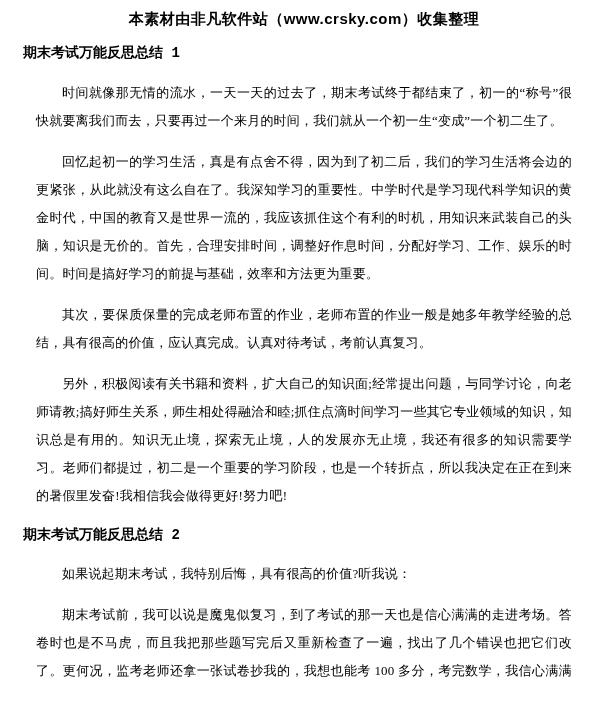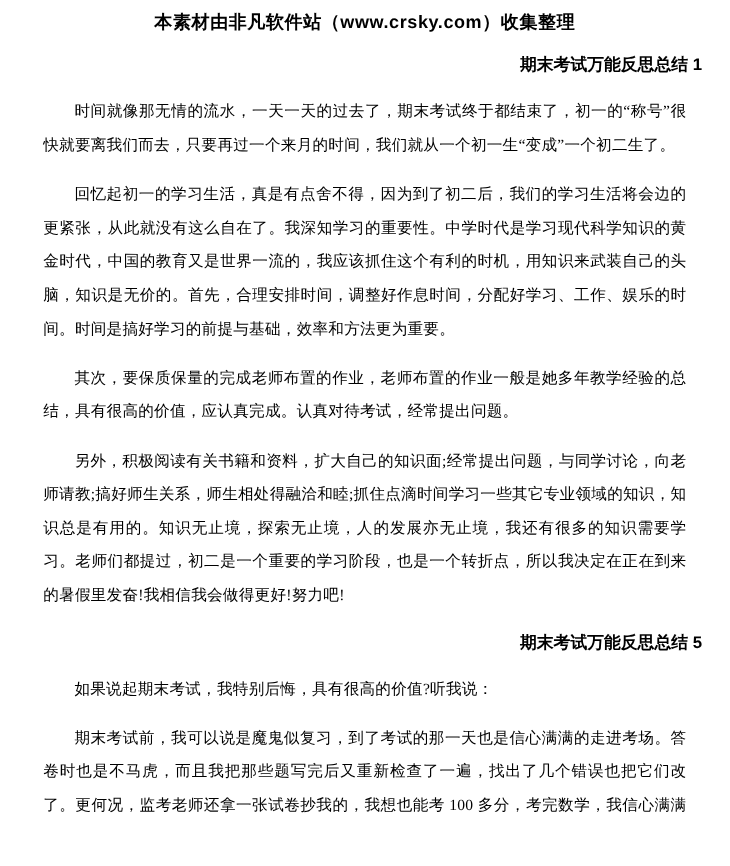--- a/index.html
+++ b/index.html
@@ -22,25 +22,25 @@
     margin: 0;
     text-align: center;
     font-size: 15px;
     line-height: 26px;
     font-weight: bold;
     font-family: "Liberation Sans", "DejaVu Sans", sans-serif;
     letter-spacing: 0.5px;
   }
   .section-heading {
     margin: 9px 0 14px 0;
-    text-align: right;
+    text-align: left;
     font-size: 14px;
     line-height: 24px;
     font-weight: bold;
-    font-family: Liberation Sans, sans-serif;
+    font-family: Liberation Mono, monospace;
   }
   .section-heading.second {
     margin: 6px 0 10px 0;
   }
   .para {
     margin: 13px;
     font-size: 13px;
     line-height: 28px;
     text-indent: 2em;
     text-align: justify;
@@ -49,19 +49,19 @@
 </style>
 </head>
 <body>
 
 <div class="page">
   <h1 class="doc-title">本素材由非凡软件站（www.crsky.com）收集整理</h1>
   <div id="doc-body">
       <h2 class="section-heading">期末考试万能反思总结 1</h2>
       <p class="para">时间就像那无情的流水，一天一天的过去了，期末考试终于都结束了，初一的“称号”很快就要离我们而去，只要再过一个来月的时间，我们就从一个初一生“变成”一个初二生了。</p>
       <p class="para">回忆起初一的学习生活，真是有点舍不得，因为到了初二后，我们的学习生活将会边的更紧张，从此就没有这么自在了。我深知学习的重要性。中学时代是学习现代科学知识的黄金时代，中国的教育又是世界一流的，我应该抓住这个有利的时机，用知识来武装自己的头脑，知识是无价的。首先，合理安排时间，调整好作息时间，分配好学习、工作、娱乐的时间。时间是搞好学习的前提与基础，效率和方法更为重要。</p>
-      <p class="para">其次，要保质保量的完成老师布置的作业，老师布置的作业一般是她多年教学经验的总结，具有很高的价值，应认真完成。认真对待考试，经常提出问题。</p>
+      <p class="para">其次，要保质保量的完成老师布置的作业，老师布置的作业一般是她多年教学经验的总结，具有很高的价值，应认真完成。认真对待考试，考前认真复习。</p>
       <p class="para">另外，积极阅读有关书籍和资料，扩大自己的知识面;经常提出问题，与同学讨论，向老师请教;搞好师生关系，师生相处得融洽和睦;抓住点滴时间学习一些其它专业领域的知识，知识总是有用的。知识无止境，探索无止境，人的发展亦无止境，我还有很多的知识需要学习。老师们都提过，初二是一个重要的学习阶段，也是一个转折点，所以我决定在正在到来的暑假里发奋!我相信我会做得更好!努力吧!</p>
-      <h2 class="section-heading second">期末考试万能反思总结 5</h2>
+      <h2 class="section-heading second">期末考试万能反思总结 2</h2>
       <p class="para">如果说起期末考试，我特别后悔，具有很高的价值?听我说：</p>
       <p class="para">期末考试前，我可以说是魔鬼似复习，到了考试的那一天也是信心满满的走进考场。答卷时也是不马虎，而且我把那些题写完后又重新检查了一遍，找出了几个错误也把它们改了。更何况，监考老师还拿一张试卷抄我的，我想也能考 100 多分，考完数学，我信心满满的走出考场。和同学对了几个答案，而且没几个不是一样的，我更对自己的分数有信心了。其它几科除了地理，都有信心考高分，两天的考试，眼已经过去了。</p>
     </div>
 </div>
 
 </body></html>

